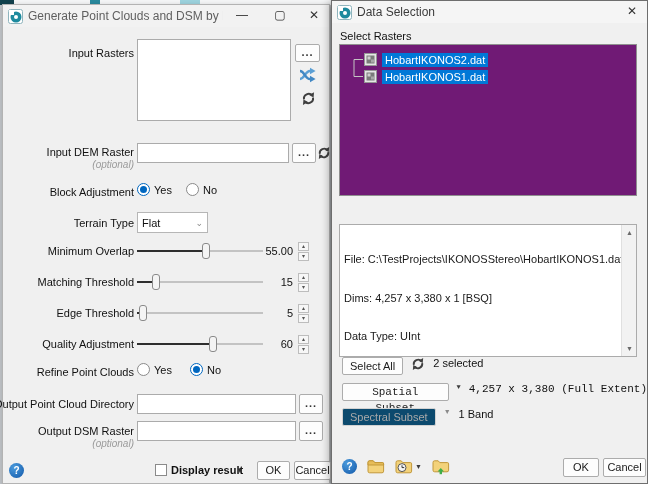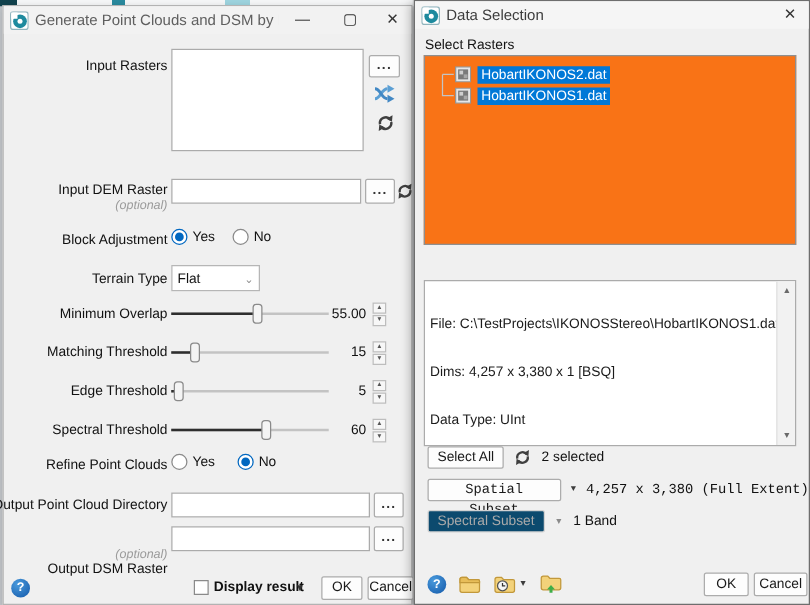--- a/index.html
+++ b/index.html
@@ -57,37 +57,37 @@
   .spin span { display:block; width:11px; height:9px; background:#f7f7f7;
     border:1px solid #bdbdbd; font-size:6px; line-height:7px; text-align:center; color:#555; }
 
   .checkbox { display:inline-block; width:12px; height:12px; background:#fff;
     border:1px solid #8a8a8a; vertical-align:-2px; }
   .help { width:15px; height:15px; border-radius:50%;
     background:radial-gradient(circle at 35% 30%, #4a9bdd, #1257a8);
     color:#fff; font-size:10px; font-weight:bold; text-align:center; line-height:15px; }
 
   .listbox { position:absolute; left:7px; top:43px; width:298px; height:152px;
-    background:#f97316; border:1px solid #8f8f8f; }
+    background:#701a75; border:1px solid #8f8f8f; }
   .lrow { position:absolute; left:24px; display:flex; align-items:center; height:17px; }
   .lrow .fname { margin-left:5px; font-size:11px; color:#fff; background:#0078d7;
     padding:1px 3px; }
   .tree-svg { position:absolute; left:0; top:0; }
 
   .infobox { position:absolute; left:7px; top:223px; width:298px; height:133px;
     background:#fff; border:1px solid #ababab; overflow:hidden; }
   .info-text { position:absolute; left:4px; top:2px; right:18px; font-size:11px;
     line-height:12.9px; color:#1a1a1a; white-space:pre; }
   .sbar { position:absolute; right:0; top:0; bottom:0; width:15px; background:#f2f2f2;
     border-left:1px solid #e0e0e0; }
   .sbar .sa { position:absolute; left:0; width:15px; height:15px; text-align:center;
     font-size:7px; color:#6a6a6a; line-height:15px; }
   .sbar .sa.dn { bottom:0; }
 
-  .rrow { position:absolute; left:10px; display:flex; align-items:center; gap:8px; }
+  .rrow { position:absolute; left:10px; display:flex; align-items:flex-start; gap:8px; }
   .rbtn { position:static; height:18px; line-height:16px; padding:0 7px; }
   .rbtn.disabled { color:#a9a9a9; border-color:#d2d2d2; background:#0c4a6e; }
   .darr { font-size:7px; color:#3c3c3c; }
   .rtext { font-size:11px; color:#111; white-space:nowrap; }
 
   .okbtn { height:19px; line-height:17px; }
   svg { display:block; }
 </style>
 </head>
 <body>
@@ -186,21 +186,21 @@
         <div class="sl-fill" style="width: 5%;"></div>
       <div class="sl-thumb" style="left: calc(5% - 4px);"></div>
     </div>
     <div class="sl-val">5</div>
     <div class="spin">
       <span>▴</span>
       <span>▾</span>
     </div>
   </div>
   <div style="position:absolute; left:0; top:329px; width:328px; height:20px;">
-    <div class="flbl" style="top:4px">Spectral Threshold</div>
+    <div class="flbl" style="top:4px">Quality Adjustment</div>
     <div class="sl-track">
       <div class="sl-line"></div>
         <div class="sl-fill" style="width: 60%;"></div>
       <div class="sl-thumb" style="left: calc(60% - 4px);"></div>
     </div>
     <div class="sl-val">60</div>
     <div class="spin">
       <span>▴</span>
       <span>▾</span>
     </div>
@@ -212,21 +212,21 @@
     <span class="rlabel">Yes</span>
     <span style="width:18px"></span>
     <span class="radio on"></span>
     <span class="rlabel">No</span>
   </div>
 
   <div class="flbl rtl" style="top:393px">Output Point Cloud Directory</div>
   <div class="tfield" style="left:134px; top:389px; width:159px; height:20px;"></div>
   <div class="btn dots" style="left:296px; top:389px; width:24px; height:20px; line-height:16px;">...</div>
 
-  <div class="flbl" style="top:444px">Output DSM Raster</div>
+  <div class="flbl" style="top:420px">Output DSM Raster</div>
   <div class="opt" style="top:433px">(optional)</div>
   <div class="tfield" style="left:134px; top:416px; width:159px; height:20px;"></div>
   <div class="btn dots" style="left:296px; top:416px; width:24px; height:20px; line-height:16px;">...</div>
 
   <div class="help" style="position:absolute; left:6px; top:458px;">?</div>
   <div style="position:absolute; left:152px; top:459px; display:flex; align-items:center;font-weight:bold;">
     <span class="checkbox"></span>
     <span class="rlabel">Display result</span>
   </div>
   <div style="position:absolute; left:233px; top:461px; font-size:8px; color:#333;">▼</div>

